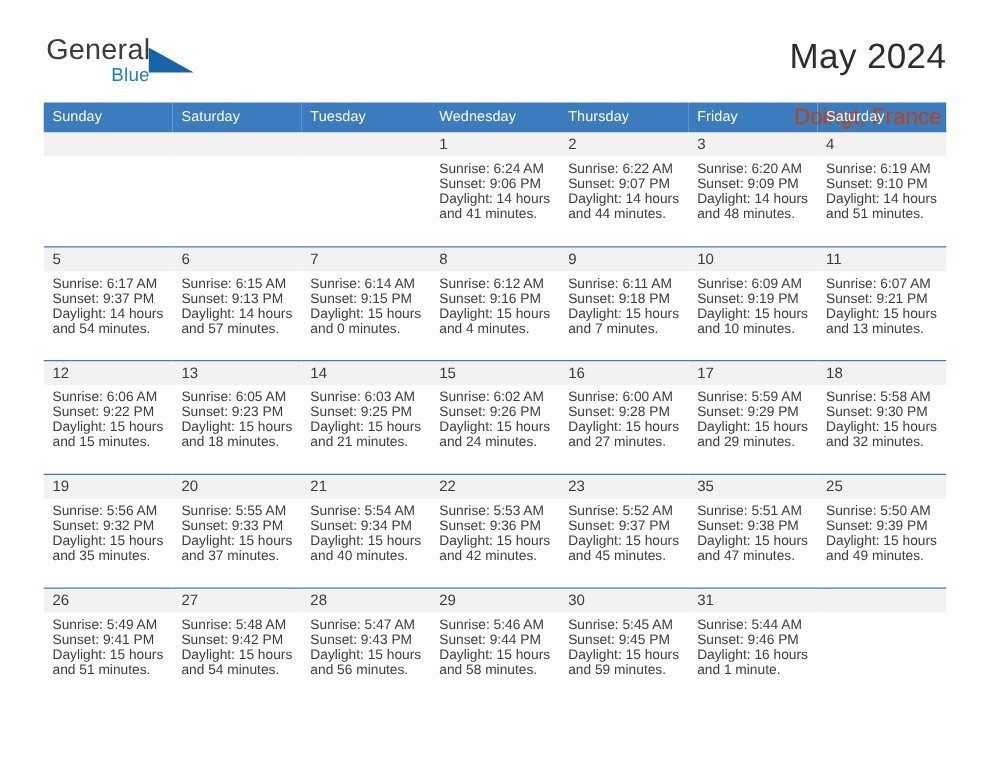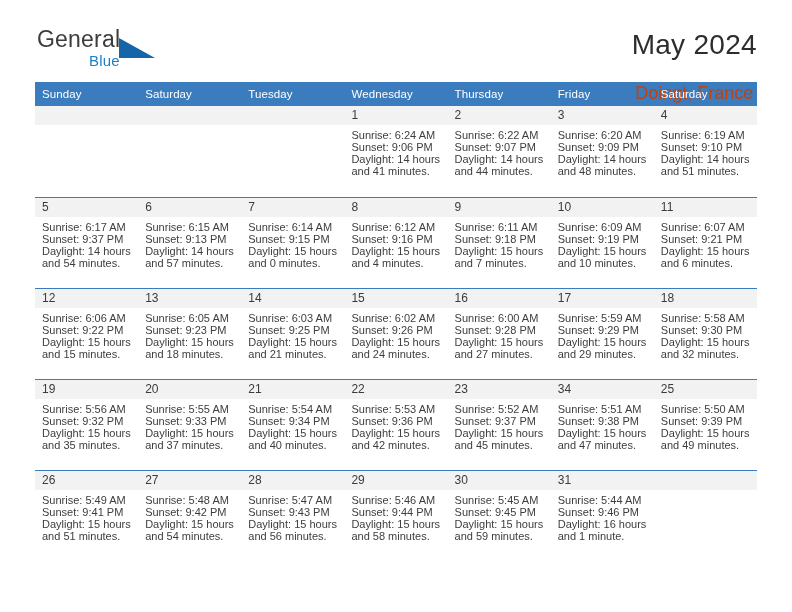--- a/index.html
+++ b/index.html
@@ -256,21 +256,21 @@
               <div>Daylight: 15 hours</div>
               <div>and 10 minutes.</div>
             </div>
           </td>
           <td>
             <div class="daynum">11</div>
             <div class="info">
               <div>Sunrise: 6:07 AM</div>
               <div>Sunset: 9:21 PM</div>
               <div>Daylight: 15 hours</div>
-              <div>and 6 minutes.</div>
+              <div>and 13 minutes.</div>
             </div>
           </td>
         </tr>
         <tr>
           <td>
             <div class="daynum">12</div>
             <div class="info">
               <div>Sunrise: 6:06 AM</div>
               <div>Sunset: 9:22 PM</div>
               <div>Daylight: 15 hours</div>
@@ -372,21 +372,21 @@
           <td>
             <div class="daynum">23</div>
             <div class="info">
               <div>Sunrise: 5:52 AM</div>
               <div>Sunset: 9:37 PM</div>
               <div>Daylight: 15 hours</div>
               <div>and 45 minutes.</div>
             </div>
           </td>
           <td>
-            <div class="daynum">34</div>
+            <div class="daynum">35</div>
             <div class="info">
               <div>Sunrise: 5:51 AM</div>
               <div>Sunset: 9:38 PM</div>
               <div>Daylight: 15 hours</div>
               <div>and 47 minutes.</div>
             </div>
           </td>
           <td>
             <div class="daynum">25</div>
             <div class="info">

